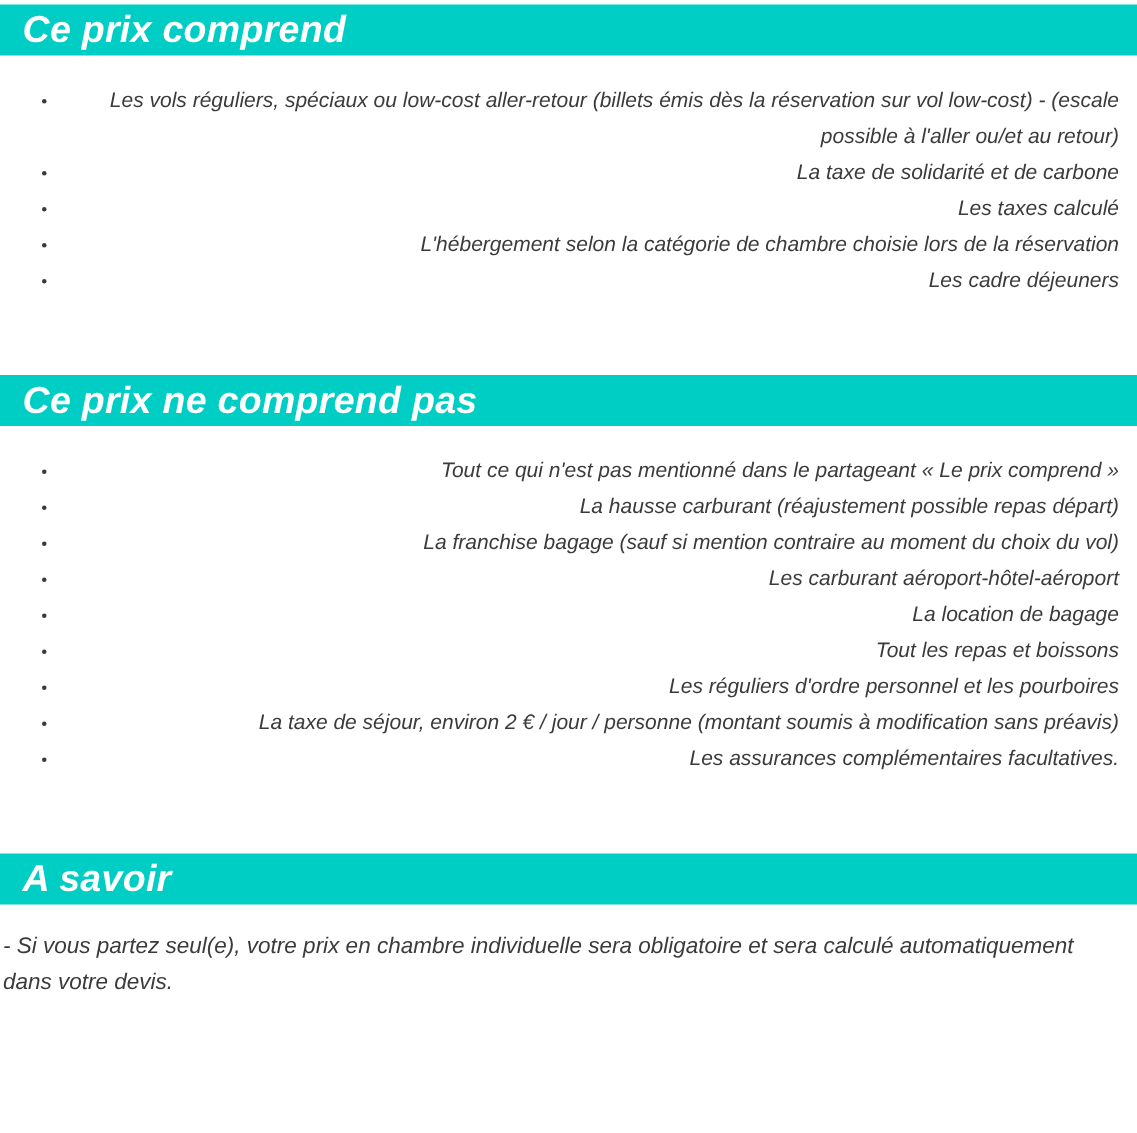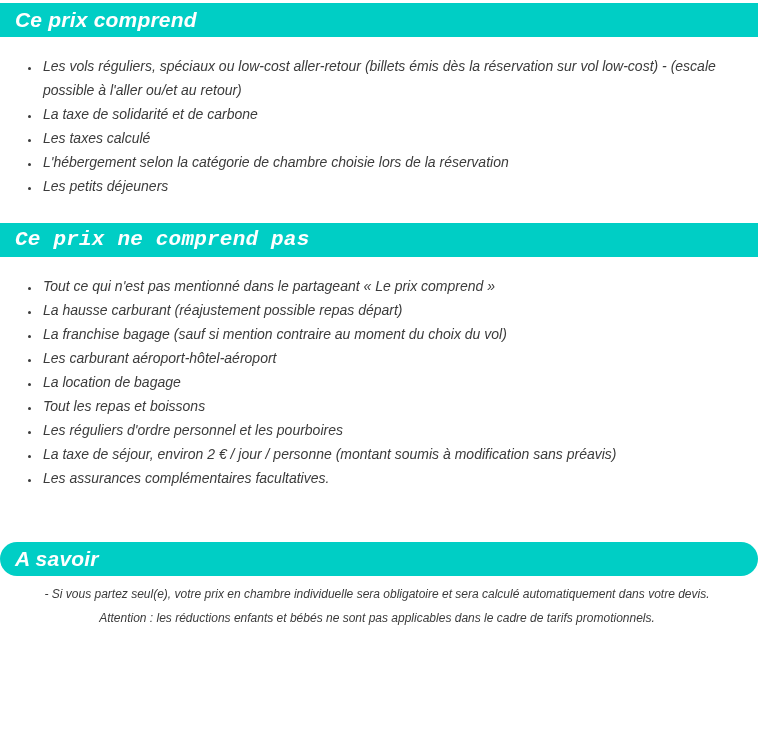--- a/index.html
+++ b/index.html
@@ -14,86 +14,83 @@
     color: #3b3b3b;
     padding-top: 3px;
     box-sizing: border-box;
   }
   .section-header {
     background: #00cec5;
     color: #ffffff;
     height: 34px;
     line-height: 34px;
     padding: 0 15px;
-    font-size: 21px;
+    font-size: 25px;
     font-weight: 700;
     font-style: italic;
     letter-spacing: 0.2px;
     white-space: nowrap;
     overflow: hidden;
   }
   ul.bullet-list {
     margin: 17px 0 0 0;
     padding: 0 12px 0 41px;
     font-size: 14px;
     line-height: 24px;
     list-style: disc outside;
+    text-align: right;
   }
   ul.bullet-list li {
     padding-left: 2px;
   }
   ul.bullet-list li::marker {
     font-size: 11px;
     color: #3b3b3b;
   }
   #header-not-included {
-    margin-top: 25px;
-    font-family: Liberation Mono, monospace;
+    margin-top: 52px;
   }
   #header-to-know {
     margin-top: 52px;
-    border-radius: 17px;
   }
   .paragraphs {
-    margin-top: 6px;
+    margin-top: 16px;
     padding: 0 6px 14px 2px;
-    font-size: 12px;
+    font-size: 15px;
     line-height: 24px;
-    text-align: center;
   }
   .paragraphs p {
     margin: 0;
     padding: 0;
   }
 </style>
 </head>
 <body>
 
 <div class="section-header" id="header-included">Ce prix comprend</div>
 
 <ul class="bullet-list">
     <li>Les vols réguliers,  spéciaux ou low-cost aller-retour (billets émis dès la réservation sur vol low-cost) - (escale possible à l'aller ou/et au retour)</li>
     <li>La taxe de solidarité et de carbone</li>
     <li>Les taxes calculé</li>
     <li>L'hébergement selon la catégorie de chambre choisie lors de la réservation</li>
-    <li>Les petits déjeuners</li>
+    <li>Les cadre déjeuners</li>
   </ul>
 
 <div class="section-header" id="header-not-included">Ce prix ne comprend pas</div>
 
 <ul class="bullet-list">
     <li>Tout ce qui n'est pas mentionné dans le partageant « Le prix comprend »</li>
     <li>La hausse carburant (réajustement possible repas départ)</li>
     <li>La franchise bagage (sauf si mention contraire au moment du choix du vol)</li>
     <li>Les carburant aéroport-hôtel-aéroport</li>
     <li>La location de bagage</li>
     <li>Tout les repas et boissons</li>
     <li>Les réguliers d'ordre personnel et les pourboires</li>
     <li>La taxe de séjour, environ 2 € / jour / personne (montant soumis à modification sans préavis)</li>
     <li>Les assurances complémentaires facultatives.</li>
   </ul>
 
 <div class="section-header" id="header-to-know">A savoir</div>
 
 <div class="paragraphs">
   <p>- Si vous partez seul(e), votre prix en chambre individuelle sera obligatoire et sera calculé automatiquement dans votre devis.</p>
-  <p>Attention : les réductions enfants et bébés ne sont pas applicables dans le cadre de tarifs promotionnels.</p>
 </div>
 
 </body></html>

